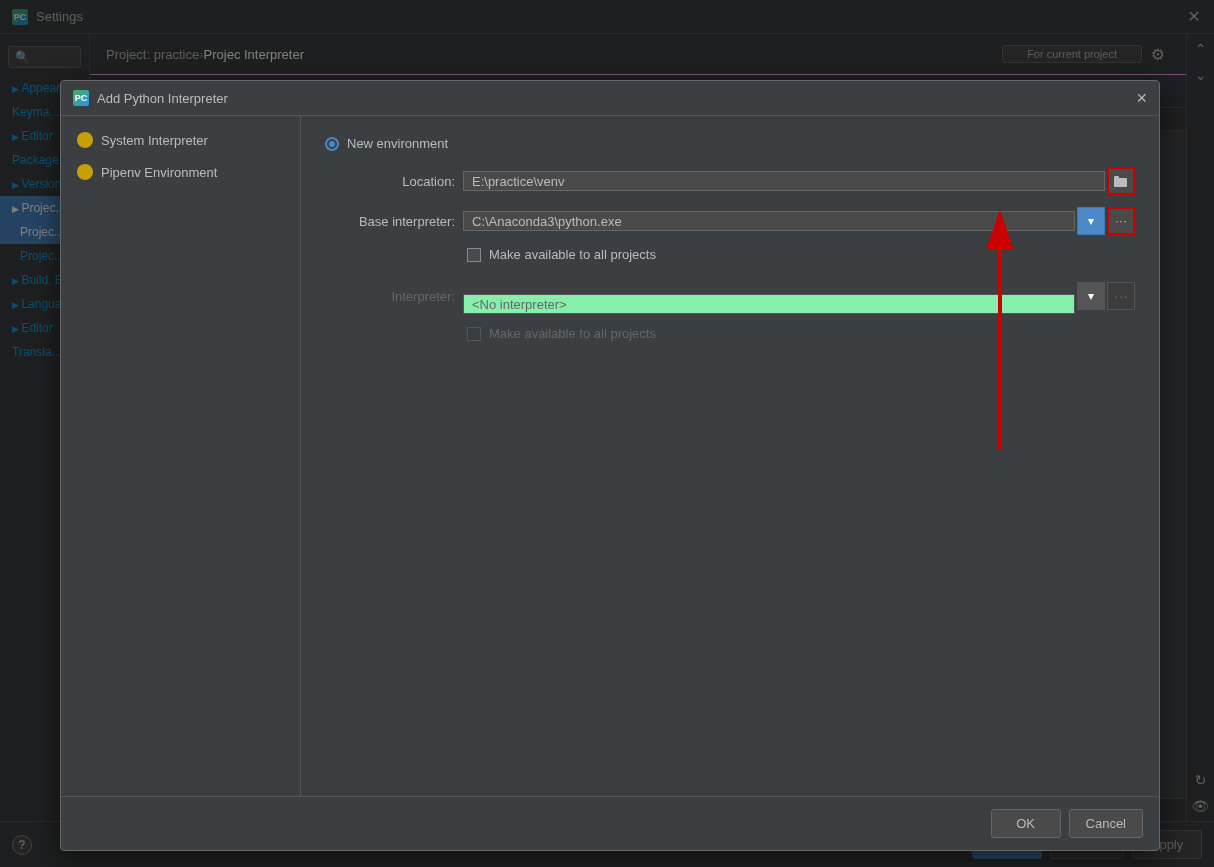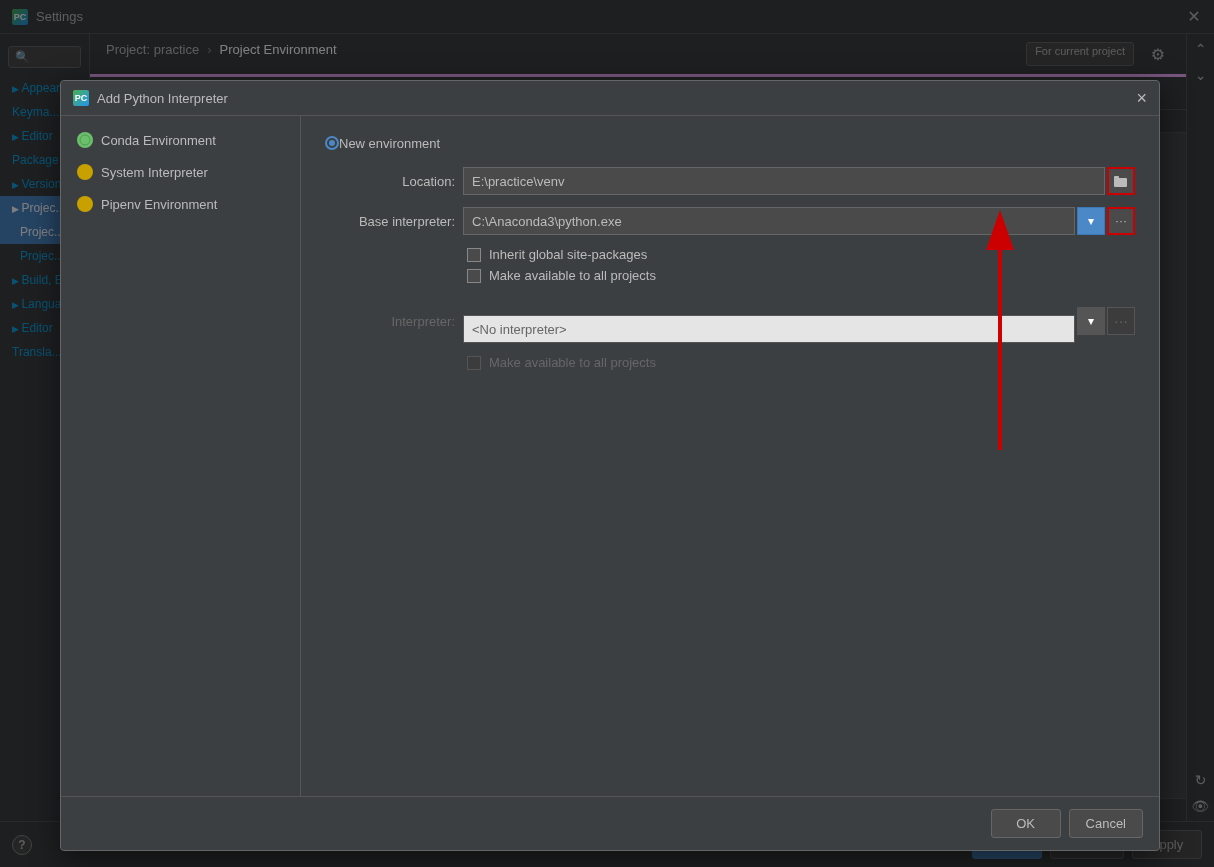--- a/index.html
+++ b/index.html
@@ -101,42 +101,42 @@
       flex: 1;
       background: #45494a;
       display: flex;
       flex-direction: column;
       overflow: hidden;
     }
 
     .breadcrumb-bar {
       background: #3c3f41;
       padding: 8px 16px;
-      border-bottom: 3px solid #f0abfc;
-      display: flex;
-      gap: 8px;
+      border-bottom: 1px solid #f0abfc;
+      display: flex;
+      align-items: center;
       flex-shrink: 0;
     }
     .breadcrumb-text {
       color: #bbb;
       font-size: 13px;
     }
     .breadcrumb-separator {
       color: #888;
     }
     .breadcrumb-active {
       color: #fff;
       font-weight: 500;
     }
     .breadcrumb-tag {
       margin-left: auto;
       background: #4a4a4a;
       border: 1px solid #666;
       border-radius: 3px;
-      padding: 2px 8px;
+      padding: 2px 24px;
       color: #bbb;
       font-size: 11px;
     }
 
     .content-toolbar {
       display: flex;
       align-items: center;
       padding: 4px 8px;
       border-bottom: 1px solid #555;
       background: #3c3f41;
@@ -318,21 +318,22 @@
       flex: 1;
       padding: 20px 24px;
       background: #3c3f41;
     }
 
     .radio-group {
       margin-bottom: 16px;
     }
     .radio-option {
       display: flex;
-      align-items: flex-start;
+      align-items: center;
+      gap: 8px;
       margin-bottom: 8px;
       cursor: pointer;
     }
     .radio-circle {
       width: 14px; height: 14px;
       border-radius: 50%;
       border: 2px solid #888;
       display: flex; align-items: center; justify-content: center;
       flex-shrink: 0;
     }
@@ -370,21 +371,21 @@
       align-items: center;
       gap: 2px;
     }
     .form-input {
       flex: 1;
       background: #4a4a4a;
       border: 1px solid #666;
       padding: 5px 8px;
       color: #bbb;
       font-size: 13px;
-      height: 28px;
+      height: 20px;
     }
 
     
     .browse-btn-highlighted {
       width: 28px; height: 28px;
       background: #4a4a4a;
       border: 2px solid #cc0000;
       cursor: pointer;
       display: flex; align-items: center; justify-content: center;
       color: #bbb;
@@ -450,21 +451,21 @@
       position: absolute;
       z-index: 30;
       pointer-events: none;
     }
 
     
     .existing-env-section {
       margin-top: 16px;
     }
     .form-input.disabled {
-      background: #e5e5e5;
+      background: #86efac;
       color: #666;
       border-color: #555;
       margin-top: 16px;
     }
     .dropdown-btn.disabled {
       background: #555;
       border-color: #555;
     }
     .checkbox-box.disabled {
       border-color: #555;
@@ -548,21 +549,21 @@
       <div class="sidebar-item expandable">Langua...</div>
       <div class="sidebar-item expandable">Editor</div>
       <div class="sidebar-item">Transla...</div>
     </div>
 
     <div class="settings-content">
 
       <div class="breadcrumb-bar">
         <span class="breadcrumb-text">Project: practice</span>
         <span class="breadcrumb-separator">›</span>
-        <span class="breadcrumb-active">Project Environment</span>
+        <span class="breadcrumb-active">Projec Interpreter</span>
         <span class="breadcrumb-tag">For current project</span>
         <button class="toolbar-btn" style="margin-left:4px;">⚙</button>
       </div>
 
       <div class="content-toolbar">
         <button class="toolbar-btn">+</button>
         <button class="toolbar-btn">−</button>
       </div>
 
       <div class="package-table-area">
@@ -619,28 +620,20 @@
     <div class="dialog-title-icon">PC</div>
     <span class="dialog-title-text">Add Python Interpreter</span>
     <button class="dialog-close">×</button>
   </div>
 
   <div class="dialog-body">
 
     <div class="dialog-left">
 
 
-      <div class="env-item">
-        <div class="env-icon env-icon-conda">
-          <svg width="12" height="12" viewBox="0 0 12 12">
-              <circle cx="6" cy="6" r="5" fill="#6cbf6c" stroke="#4a9f4a" stroke-width="1"></circle>
-            </svg>
-        </div>
-        <span>Conda Environment</span>
-      </div>
 
       <div class="env-item">
         <div class="env-icon env-icon-system">
           <svg width="12" height="12" viewBox="0 0 12 12">
               <polygon points="6,1 11,10 1,10" fill="#c8a000"></polygon>
             </svg>
         </div>
         <span>System Interpreter</span>
       </div>
 
@@ -682,24 +675,20 @@
         <div class="form-input-group">
           <input class="form-input" type="text" value="C:\Anaconda3\python.exe" style="">
           <button class="dropdown-btn">▾</button>
           <button class="ellipsis-btn-highlighted">···</button>
         </div>
       </div>
 
       <div class="checkbox-group">
         <div class="checkbox-item">
           <div class="checkbox-box"></div>
-          <span class="checkbox-label">Inherit global site-packages</span>
-        </div>
-        <div class="checkbox-item">
-          <div class="checkbox-box"></div>
           <span class="checkbox-label">Make available to all projects</span>
         </div>
       </div>
 
       <div class="existing-env-section">
 
         <div class="form-group">
           <span class="form-label" style="color:#666;">Interpreter:</span>
           <div class="form-input-group">
             <input class="form-input disabled" type="text" disabled="" value="&lt;No interpreter&gt;" style="">

